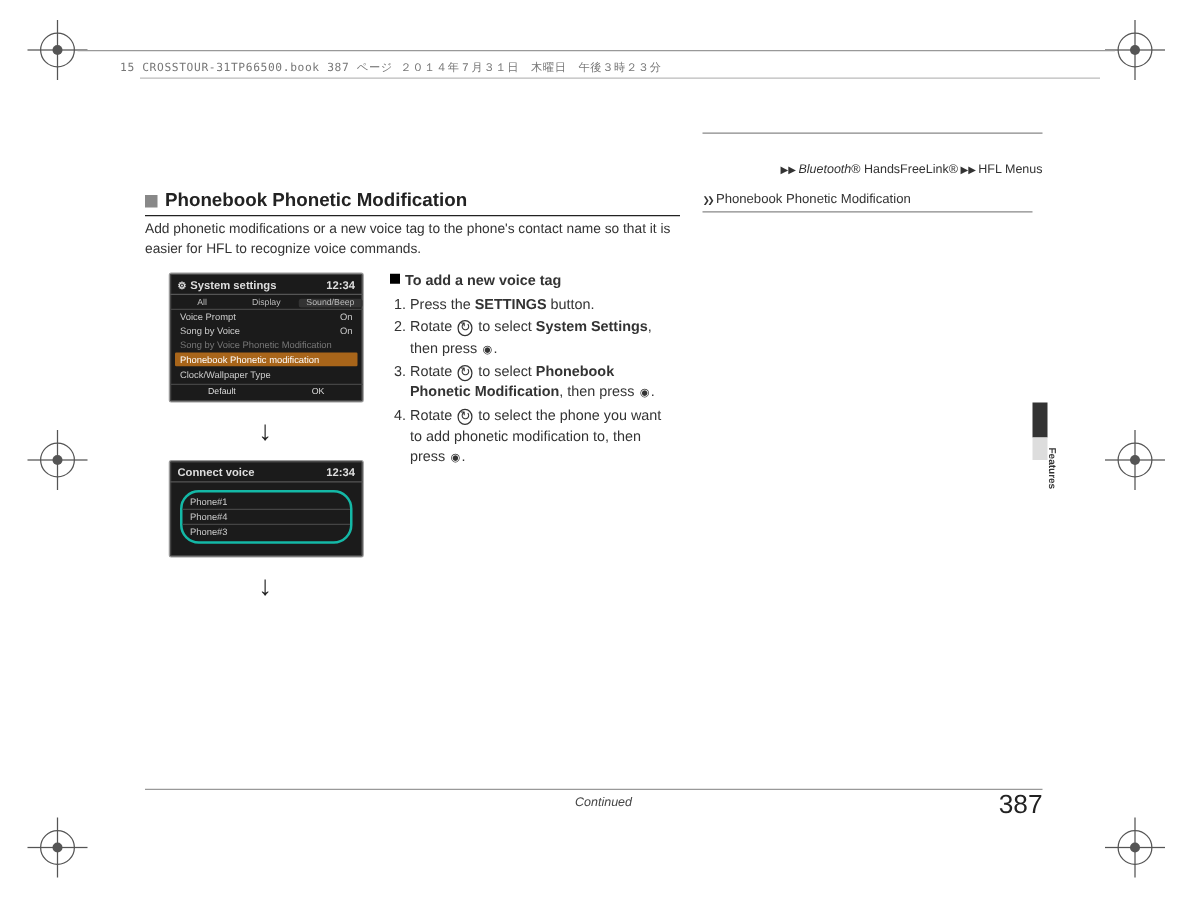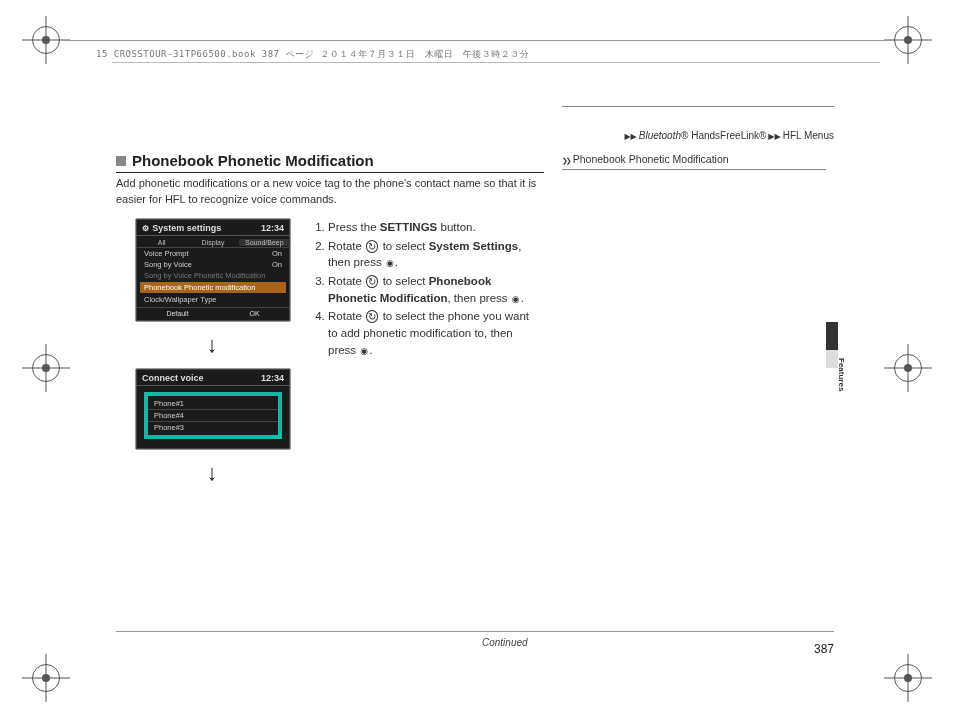--- a/index.html
+++ b/index.html
@@ -154,22 +154,22 @@
   .screen .row.dim { color:#777; }
   .screen .ftr { display:flex; justify-content:space-around; font-size:7px; padding-top:2px; border-top:1px solid #444; margin-top:2px;}
   .screens-col .arrow {
     text-align:center;
     font-size:22px;
     padding:10px 0;
     color:#222;
   }
   .screen .phonelist {
     margin:6px 8px;
-    border:4px solid #14b8a6;
-    border-radius:0;
+    border:2px solid #14b8a6;
+    border-radius:15px;
     padding:2px 0;
   }
   .screen .phonelist .prow { padding:1px 6px; font-size:7.5px; color:#ccc;}
   .screen .phonelist .prow + .prow { border-top:1px solid #444;}
 
   .steps-col {
     position: absolute;
     top: 217px;
     left: 312px;
     width: 238px;
@@ -230,30 +230,30 @@
     color:#333;
     transform: translateX(12px);
     writing-mode: vertical-rl;
     text-orientation: mixed;
     font-weight:bold;
   }
 
   .continued {
     position:absolute;
     bottom:70px;
-    left:482px;
+    left:460px;
     font-size:10px;
     font-style:italic;
     color:#444;
   }
   .pagenum {
     position:absolute;
     bottom:62px;
     right:120px;
-    font-size:12px;
+    font-size:21px;
     color:#222;
   }
   .footrule {
     position:absolute;
     bottom:86px;
     left:116px; right:120px;
     border-top:1px solid #999;
   }
 </style>
 </head>
@@ -360,20 +360,21 @@
     <div class="phonelist">
       <div class="prow">Phone#1</div>
       <div class="prow">Phone#4</div>
       <div class="prow">Phone#3</div>
     </div>
   </div>
   <div class="arrow">↓</div>
 </div>
 
 <div class="steps-col">
+  <div class="steps-heading"><span class="blk"></span><span>To add a new voice tag</span></div>
   <ol>
     <li><span>Press the </span><b>SETTINGS</b><span> button.</span></li>
     <li><span>Rotate </span><span class="icon-dial"></span><span> to select </span><b>System Settings</b><span>, then press </span><span class="icon-push"></span><span>.</span></li>
     <li><span>Rotate </span><span class="icon-dial"></span><span> to select </span><b>Phonebook Phonetic Modification</b><span>, then press </span><span class="icon-push"></span><span>.</span></li>
     <li><span>Rotate </span><span class="icon-dial"></span><span> to select the phone you want to add phonetic modification to, then press </span><span class="icon-push"></span><span>.</span></li>
   </ol>
 </div>
 
 <div class="sidenote">
   <div class="sn-title">

